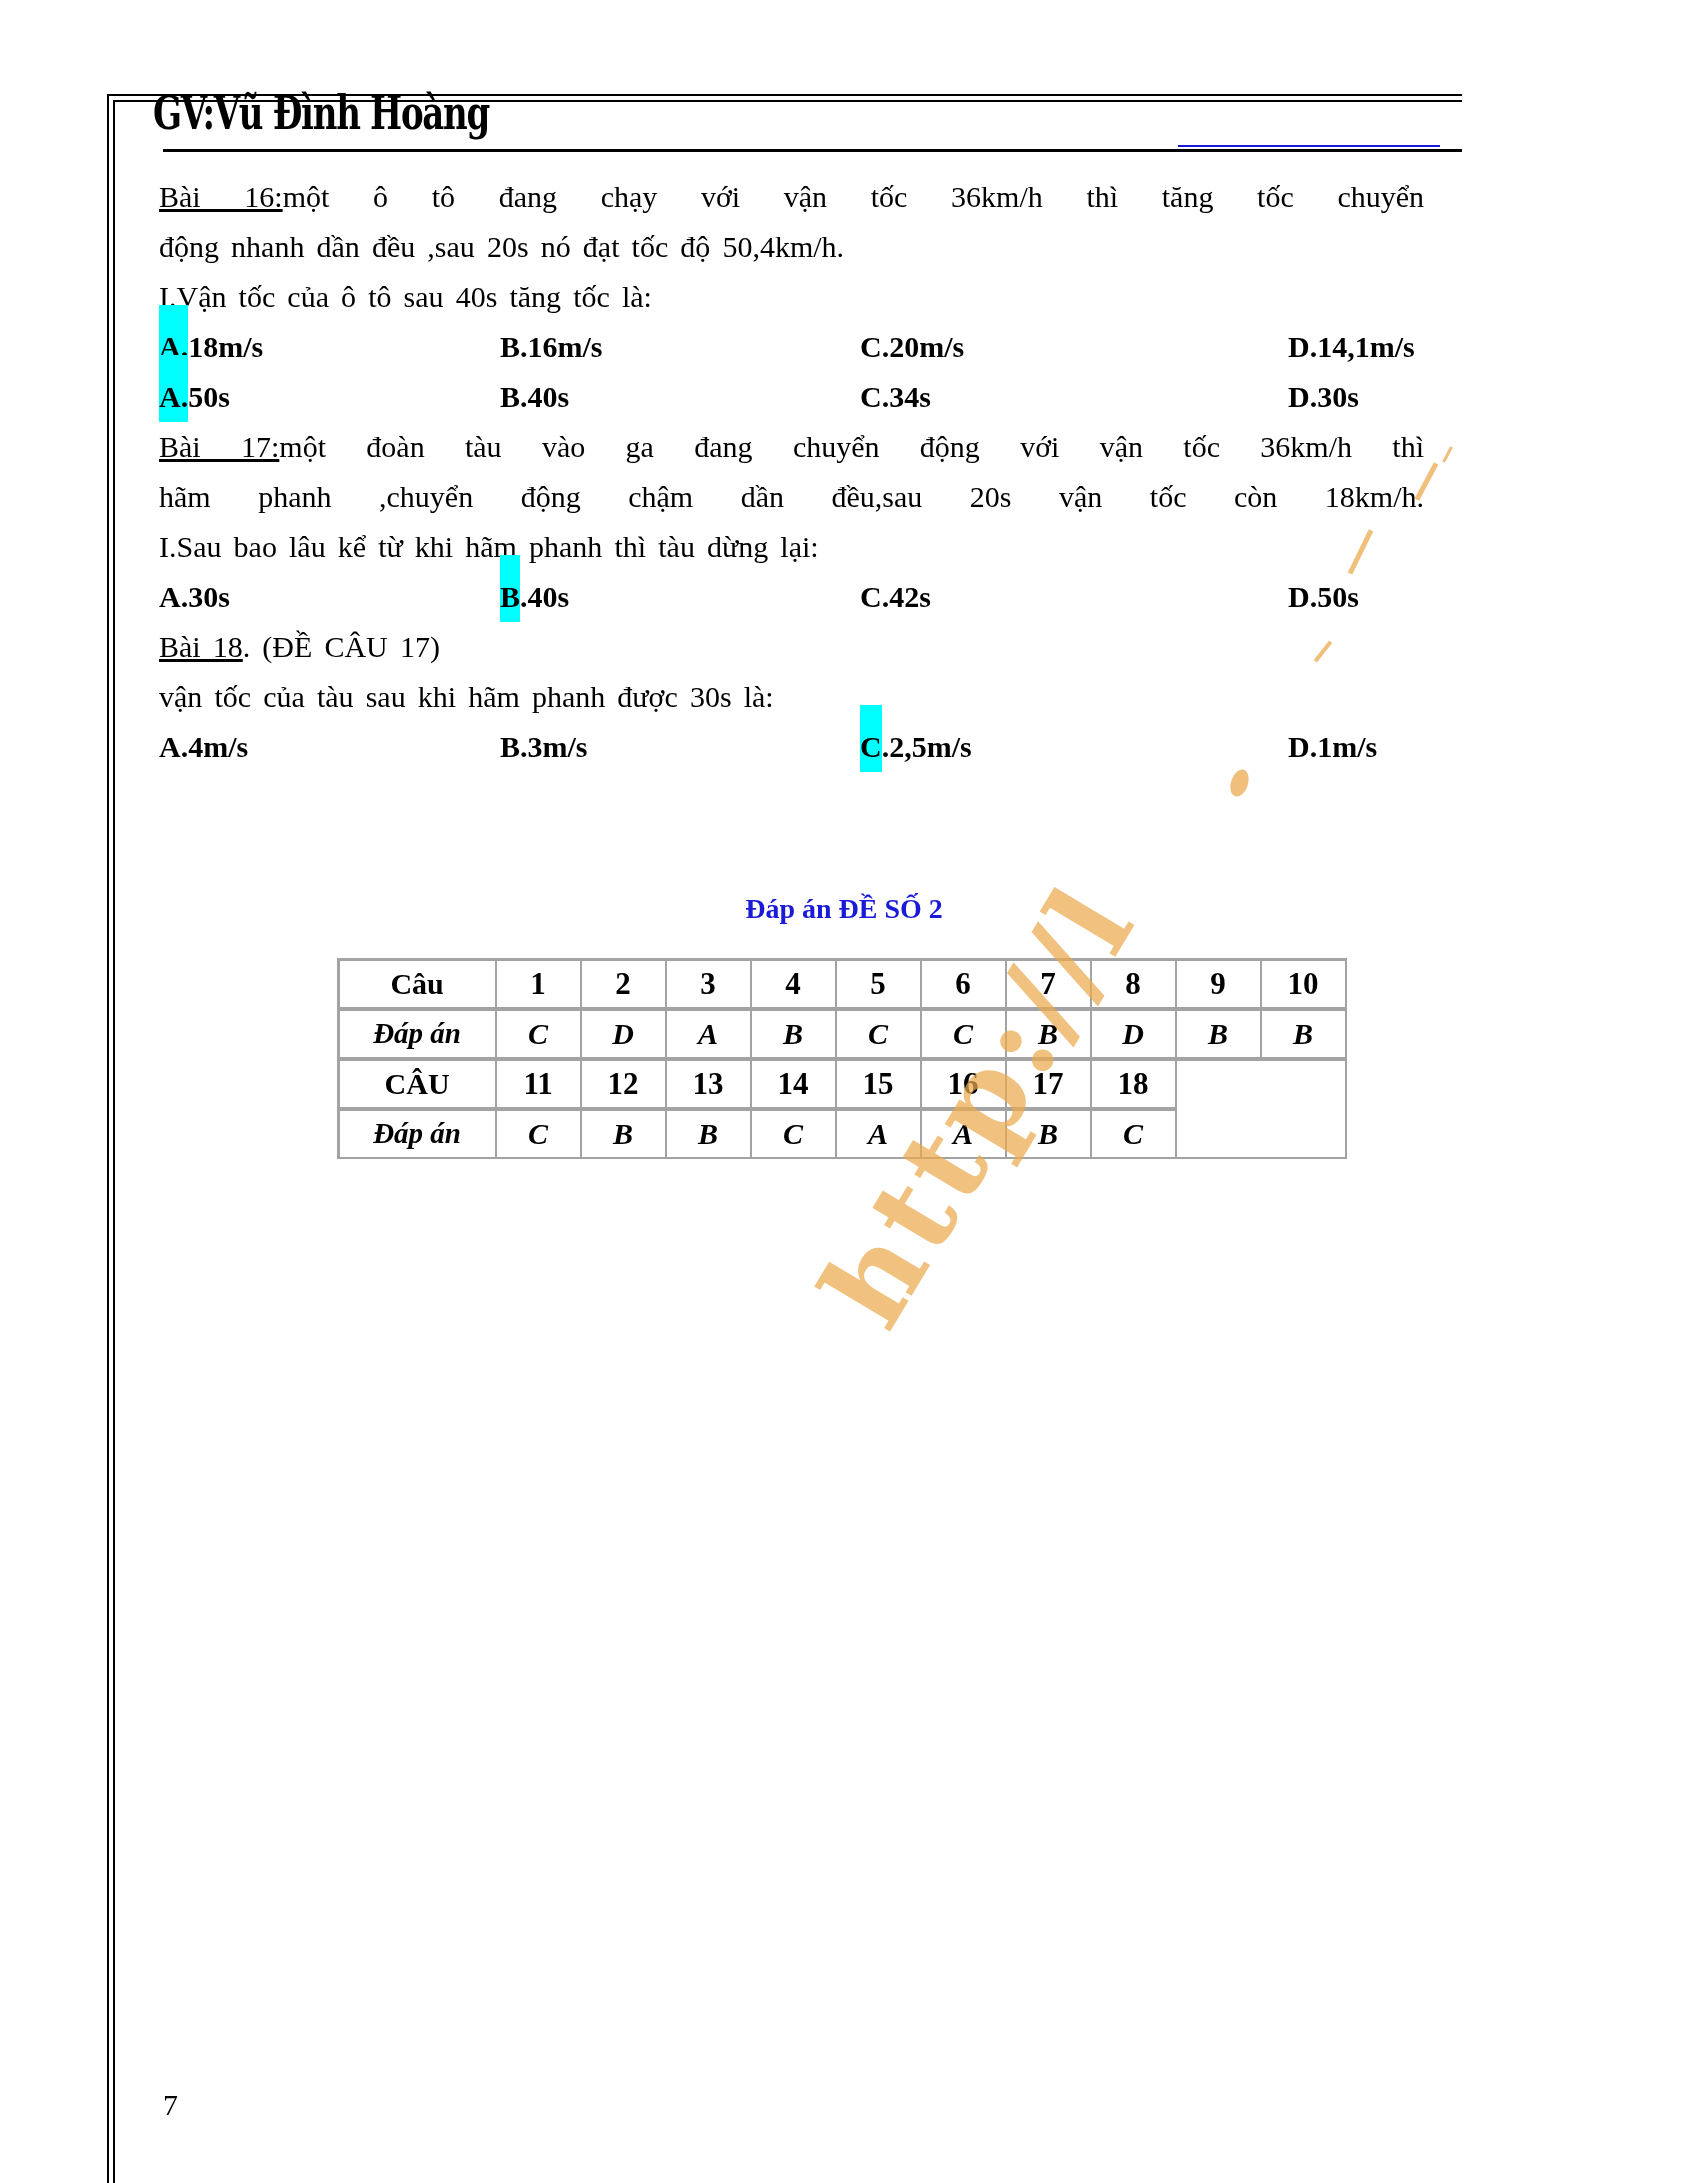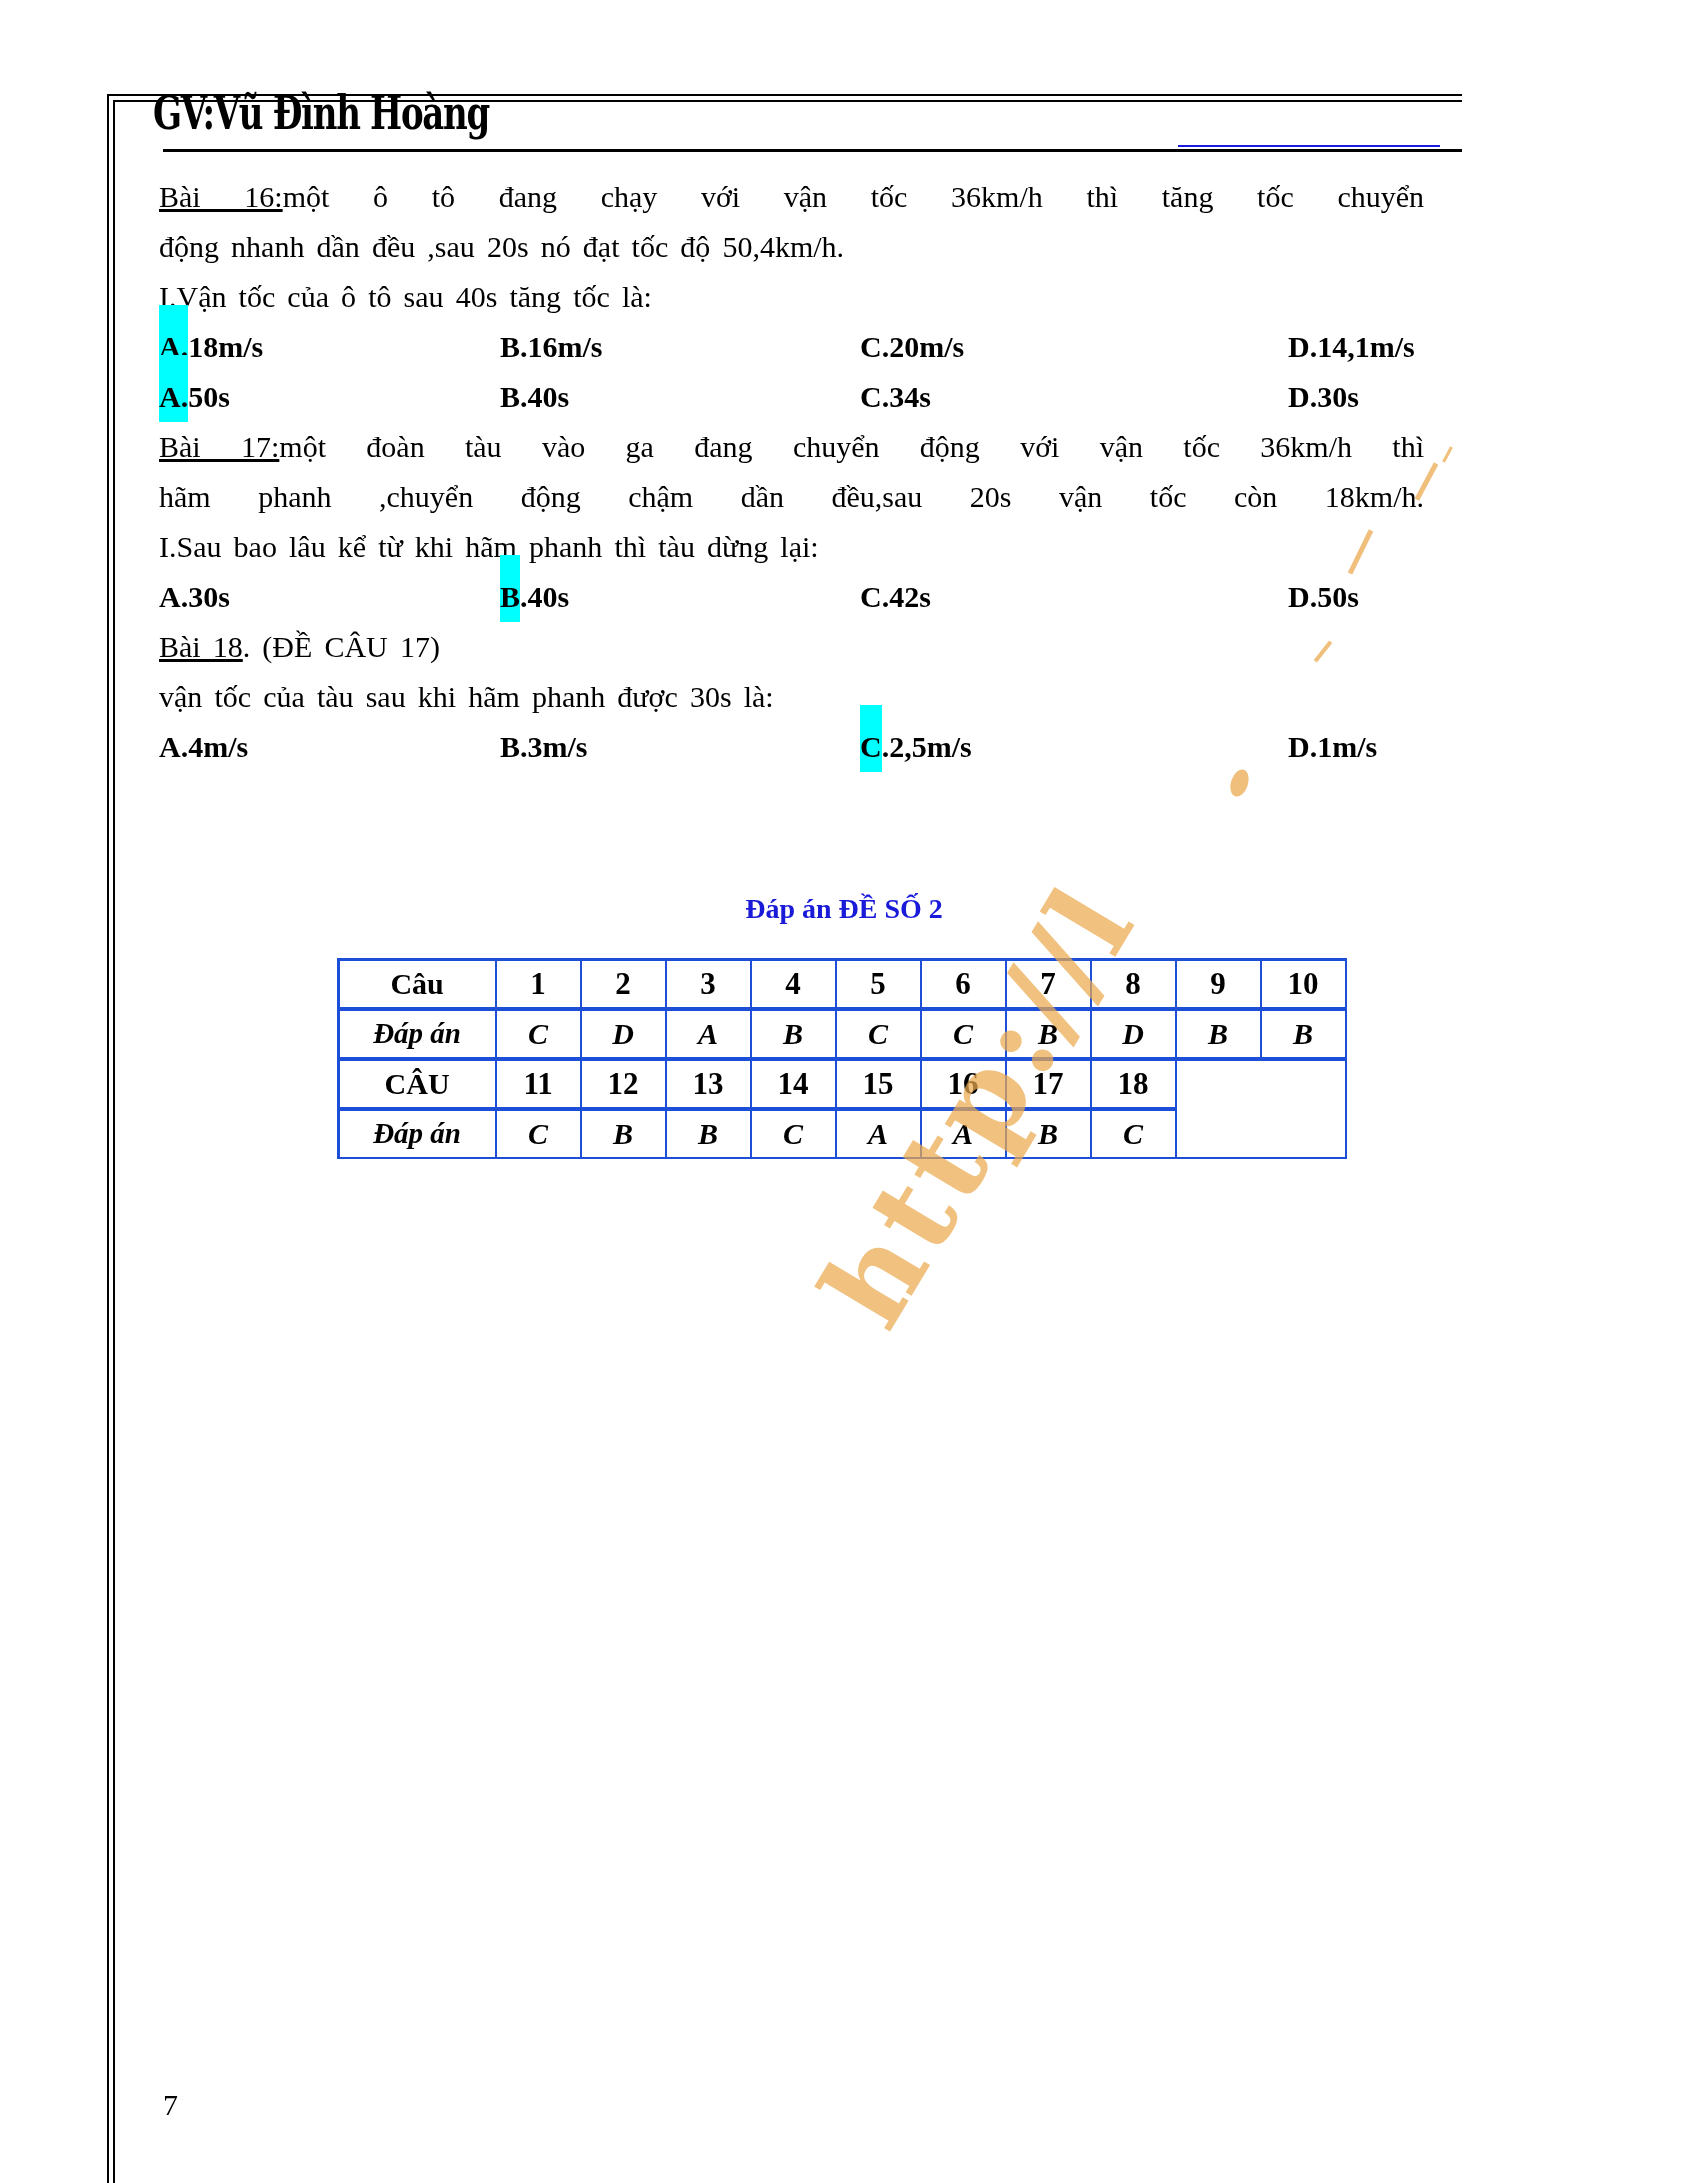--- a/index.html
+++ b/index.html
@@ -19,21 +19,21 @@
   .line{height:50px;line-height:50px;white-space:nowrap;word-spacing:4.6px;}
   .just{white-space:normal;text-align:justify;text-align-last:justify;word-spacing:normal;}
   .btitle{font-weight:normal;text-decoration:underline;}
   .opts{position:relative;font-weight:bold;}
   .opt{position:absolute;top:0;white-space:nowrap;}
   .opt-b{left:341px;} .opt-c{left:701px;} .opt-d{left:1129px;}
   .hlspan{background:#00ffff;display:inline-block;padding-top:17px;margin-top:-17px;}
 
   .tbl-title{position:absolute;left:337px;top:849px;width:1014px;text-align:center;
     font-weight:bold;font-size:28px;color:#1a1ad9;}
-  .tbl{position:absolute;left:337px;top:914px;background:#1d4ed8;padding:2.6px;
+  .tbl{position:absolute;left:337px;top:914px;background:#a3a3a3;padding:2.6px;
     display:grid;grid-template-columns:155px repeat(10,83px);grid-template-rows:repeat(4,46px);
     column-gap:2px;row-gap:4px;}
   .cell{background:#fff;display:flex;align-items:center;justify-content:center;font-weight:bold;}
   .c-head{font-weight:bold;font-size:31px;}
   .c-ans{font-style:italic;font-size:30px;}
   .c-label{font-weight:bold;font-size:30px;}
   .c-label-i{font-style:italic;font-size:29px;}
   .c-merged{grid-column:10 / span 2;grid-row:3 / span 2;}
 
   .wm{position:absolute;color:#ebaa4e;opacity:0.72;pointer-events:none;}

